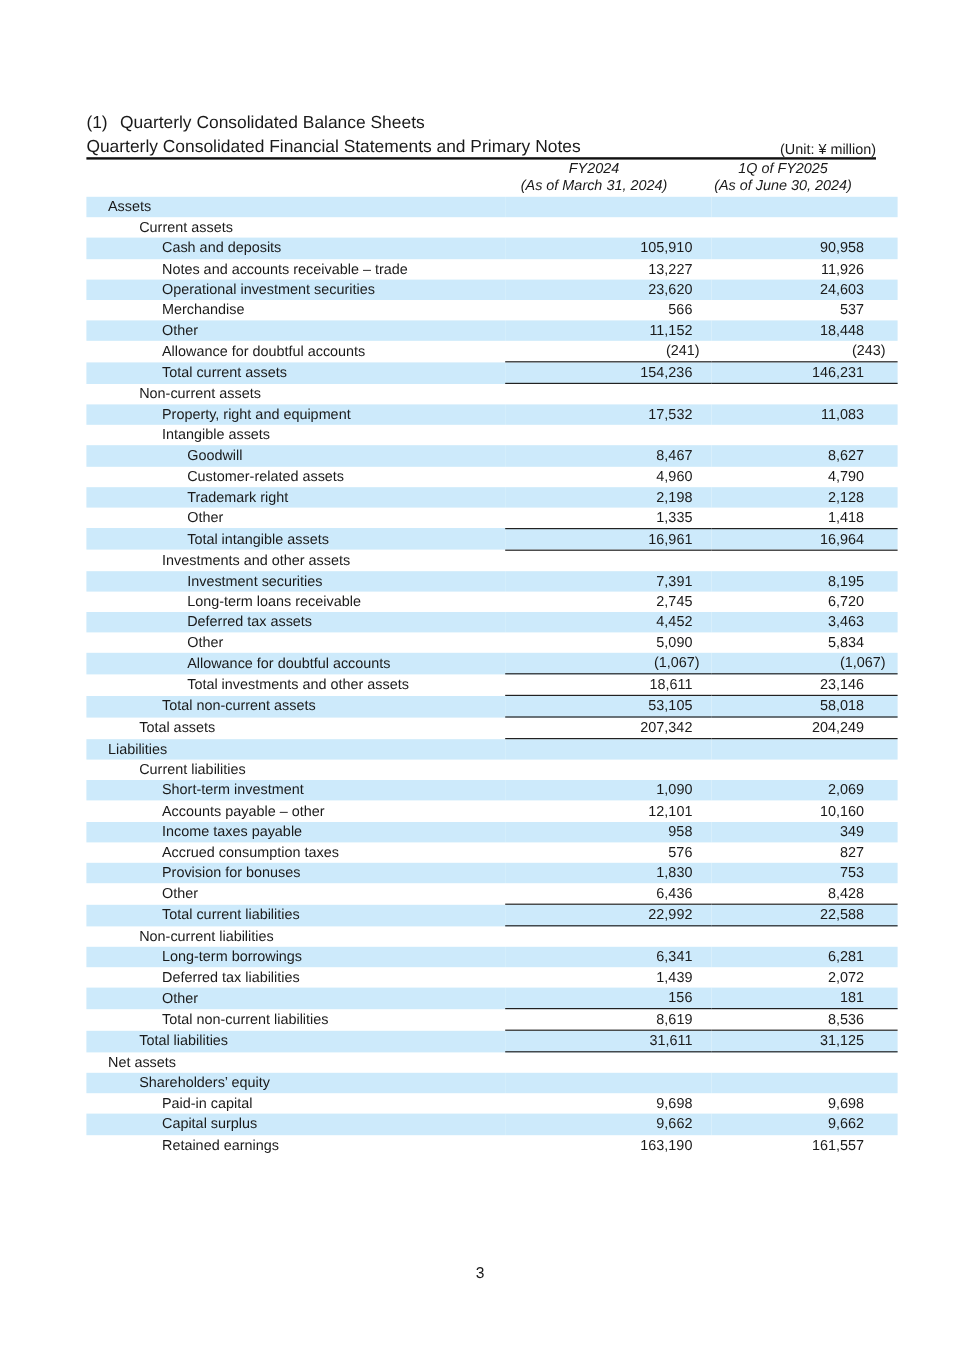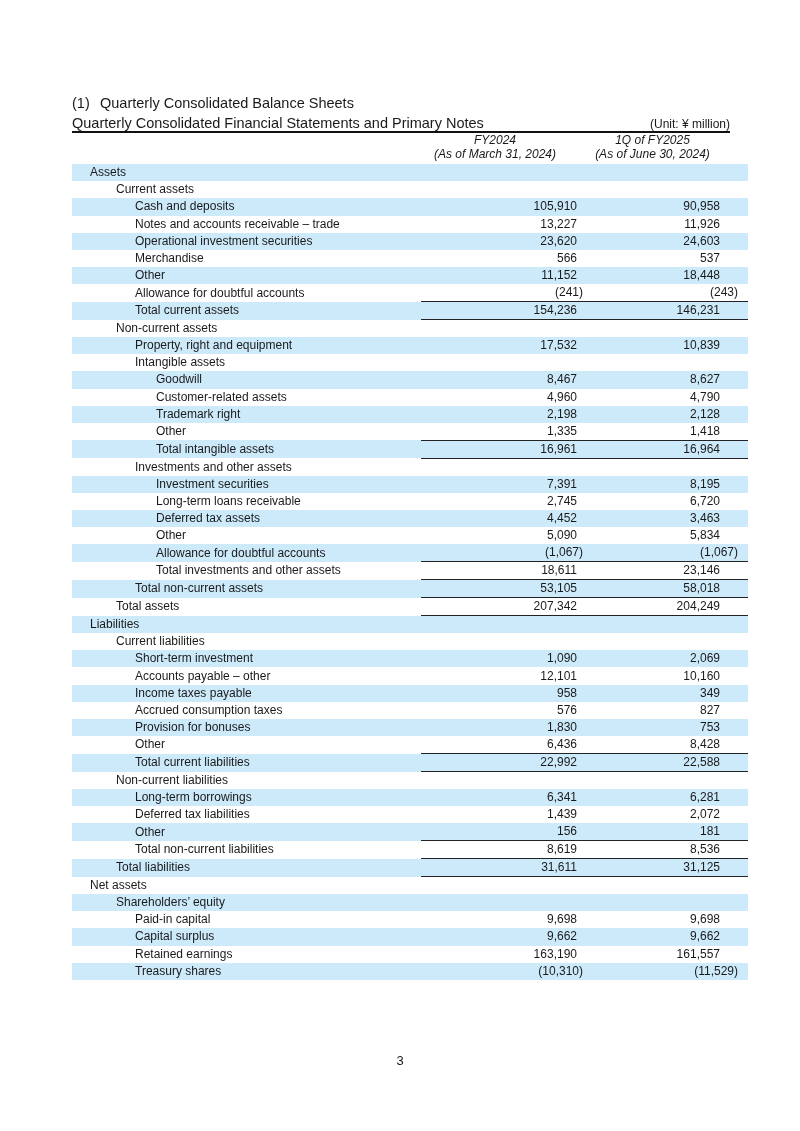--- a/index.html
+++ b/index.html
@@ -92,21 +92,21 @@
         <td class="v2">146,231</td>
       </tr>
 <tr>
         <td class="lbl i1">Non-current assets</td>
         <td class="v1"></td>
         <td class="v2"></td>
       </tr>
 <tr class="shade">
         <td class="lbl i2">Property, right and equipment</td>
         <td class="v1">17,532</td>
-        <td class="v2">10,839</td>
+        <td class="v2">11,083</td>
       </tr>
 <tr>
         <td class="lbl i2">Intangible assets</td>
         <td class="v1"></td>
         <td class="v2"></td>
       </tr>
 <tr class="shade">
         <td class="lbl i3">Goodwill</td>
         <td class="v1">8,467</td>
         <td class="v2">8,627</td>
@@ -269,21 +269,16 @@
 <tr class="shade">
         <td class="lbl i2">Capital surplus</td>
         <td class="v1">9,662</td>
         <td class="v2">9,662</td>
       </tr>
 <tr>
         <td class="lbl i2">Retained earnings</td>
         <td class="v1">163,190</td>
         <td class="v2">161,557</td>
       </tr>
-<tr class="shade">
-        <td class="lbl i2">Treasury shares</td>
-        <td class="v1 neg">(10,310)</td>
-        <td class="v2 neg">(11,529)</td>
-      </tr>
 </tbody>
 </table>
 
 <div class="pagenum">3</div>
 
 </body></html>

